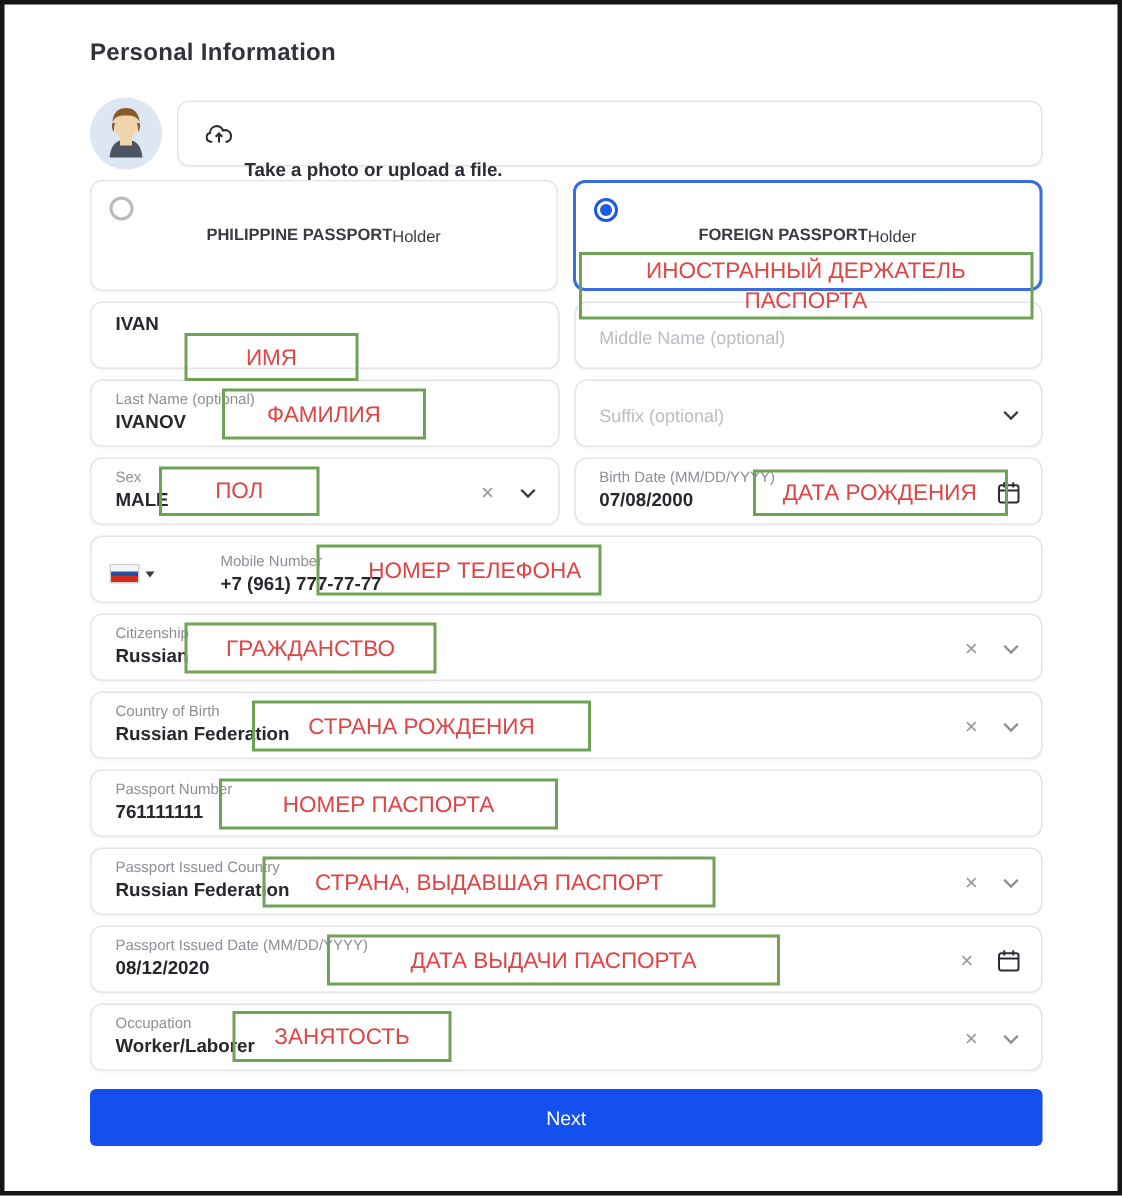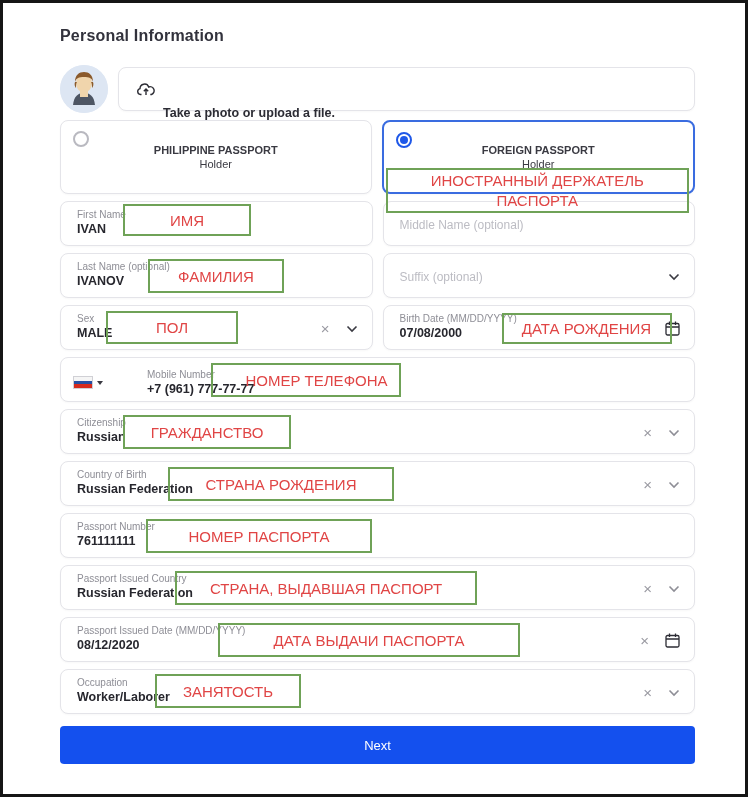--- a/index.html
+++ b/index.html
@@ -29,21 +29,21 @@
     display:flex; align-items:center; gap:8px; padding-left:18px;
     background:#fff; box-shadow:0 1px 2px rgba(0,0,0,.03);
   }
   .upload-label { font-size:12.5px; font-weight:bold; color:#2c2c34;margin-top:48px; }
 
   
   .cards-row { margin-top:7px; display:flex; gap:10px; }
   .card {
     position:relative; flex:1; height:74px;
     border:1px solid #e4e4e9; border-radius:8px; background:#fff;
-    display:flex; flex-direction:column; align-items:center; justify-content:center;
+    display:flex; align-items:center; justify-content:center;
     box-shadow:0 1px 2px rgba(0,0,0,.03);
   }
   .card.selected { border:2px solid #3a6ce0; }
   .card-line1 { font-size:11px; font-weight:bold; color:#3a3a42; }
   .card-line2 { font-size:11px; color:#3a3a42; margin-top:2px; }
   .radio {
     position:absolute; top:10px; left:12px;
     width:16px; height:16px; border-radius:50%;
     border:2px solid #b9b9c0; background:#fff;
   }
@@ -79,23 +79,23 @@
   .f-icons {
     position:absolute; right:14px; top:0; height:45px;
     display:flex; align-items:center; gap:16px;
   }
   .clear-x { font-size:15px; color:#9a9aa2; line-height:1; cursor:pointer; }
   .ann {
     position:absolute; border:2px solid #6fa257; z-index:2;
     display:flex; align-items:center; justify-content:center;
     color:#e04545; font-size:15px; pointer-events:none; white-space:nowrap;
   }
-  .ann-first   { left:62px;  top:2px; width:128px; height:32px; }
+  .ann-first   { left:62px;  top:20px; width:116px; height:32px; }
   .ann-last    { left:87px;  top:5px; width:136px; height:34px; }
-  .ann-sex     { left:45px;  top:5px; width:132px; height:33px; }
+  .ann-sex     { left:45px;  top:5px; width:107px; height:33px; }
   .ann-birth   { left:118px; top:7px; width:170px; height:31px; }
   .ann-mobile  { left:150px; top:5px; width:190px; height:34px;padding-left:21px; }
   .ann-citizen { left:62px;  top:5px; width:168px; height:34px; }
   .ann-cob     { left:107px; top:5px; width:226px; height:34px; }
   .ann-passnum { left:85px;  top:5px; width:226px; height:34px; }
   .ann-issuedc { left:114px; top:5px; width:302px; height:34px; }
   .ann-issuedd { left:157px; top:5px; width:302px; height:34px; }
   .ann-occ     { left:94px;  top:4px; width:146px; height:34px; }
 
   
@@ -156,21 +156,20 @@
       <span class="radio checked"></span>
       <div class="card-line1">FOREIGN PASSPORT</div>
       <div class="card-line2">Holder</div>
       <div class="card-annotation">ИНОСТРАННЫЙ ДЕРЖАТЕЛЬ
 ПАСПОРТА</div>
     </div>
   </div>
 
   <div class="row2">
     <div class="field">
-      <div class="f-label">First Name</div>
       <div class="f-value">IVAN</div>
       <div class="ann ann-first">ИМЯ</div>
     </div>
     <div class="field">
       <div class="f-placeholder">Middle Name (optional)</div>
     </div>
   </div>
 
   <div class="row2">
     <div class="field">

